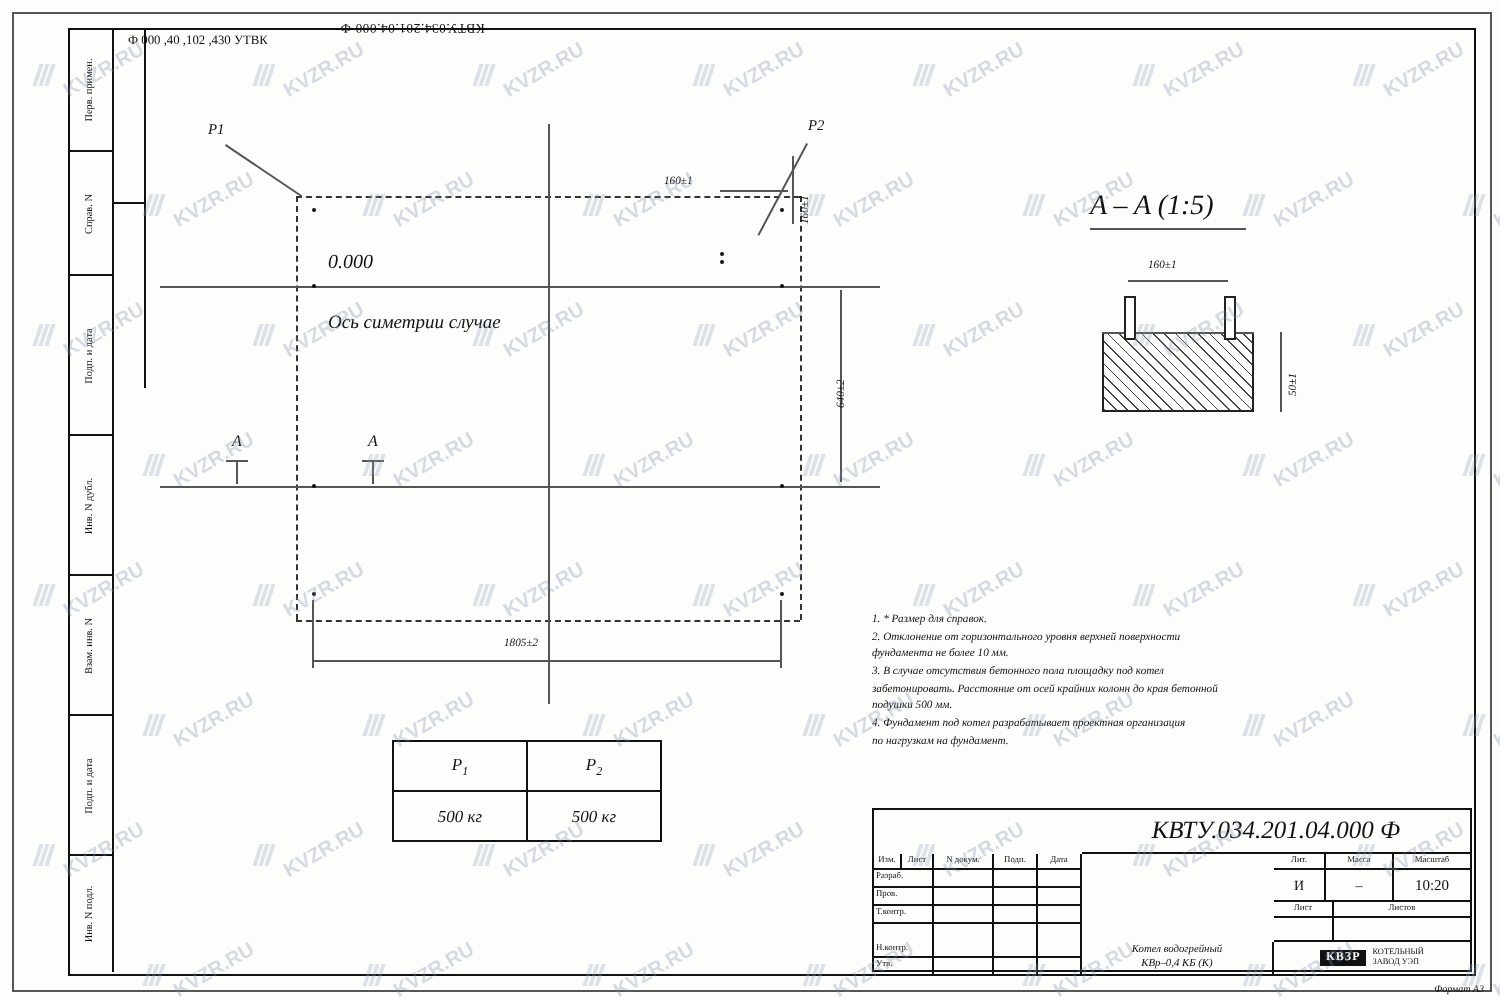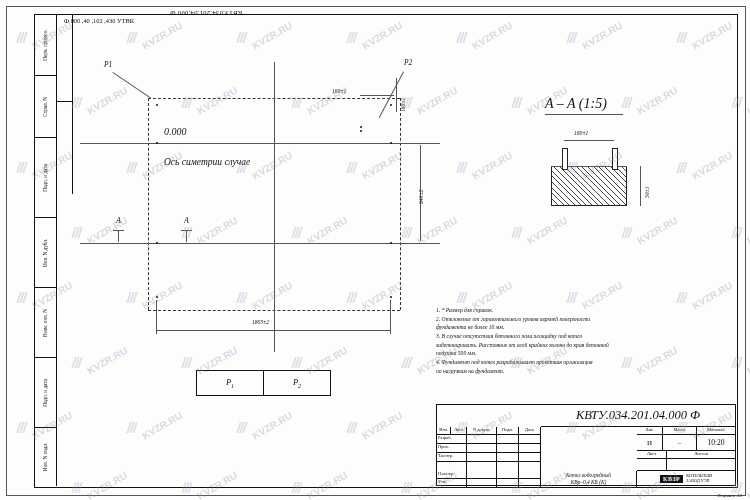--- a/index.html
+++ b/index.html
@@ -160,20 +160,24 @@
   <div class="dim" style="left:574px;top:130px;">160±1</div>
   <div class="thin" style="left:640px;top:166px;width:.8px;height:40px;"></div>
   <div class="vdim" style="left:644px;top:198px;">50±1</div>
 
   <table class="ptable">
     <tbody>
         <tr>
       <td><span>P</span><sub style="font-size:6px">1</sub></td>
       <td><span>P</span><sub style="font-size:6px">2</sub></td>
     </tr>
+    <tr>
+      <td>500 кг</td>
+      <td>500 кг</td>
+    </tr>
   </tbody>
     </table>
 
   <div class="notes">
     <div>1. * Размер для справок.</div>
     <div>2. Отклонение от горизонтального уровня верхней поверхности</div>
     <div>фундамента не более 10 мм.</div>
     <div>3. В случае отсутствия бетонного пола площадку под котел</div>
     <div>забетонировать. Расстояние от осей крайних колонн до края бетонной</div>
     <div>подушки 500 мм.</div>

